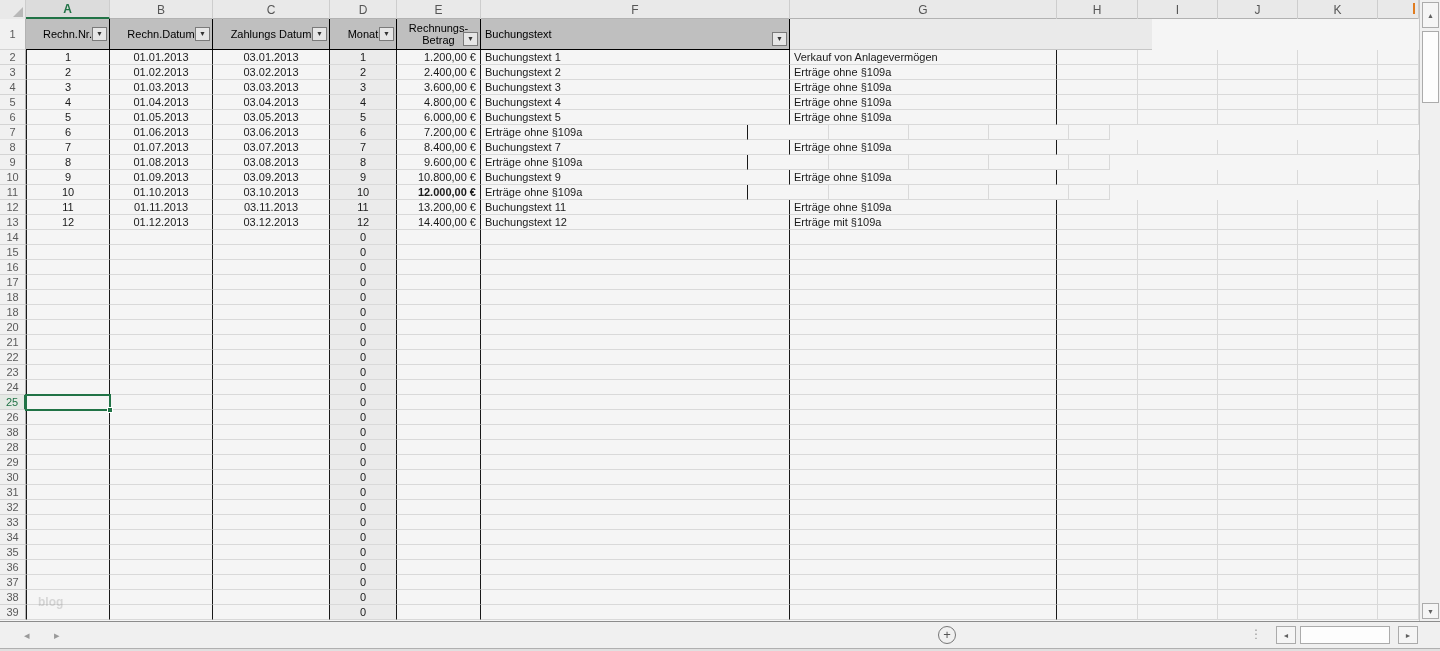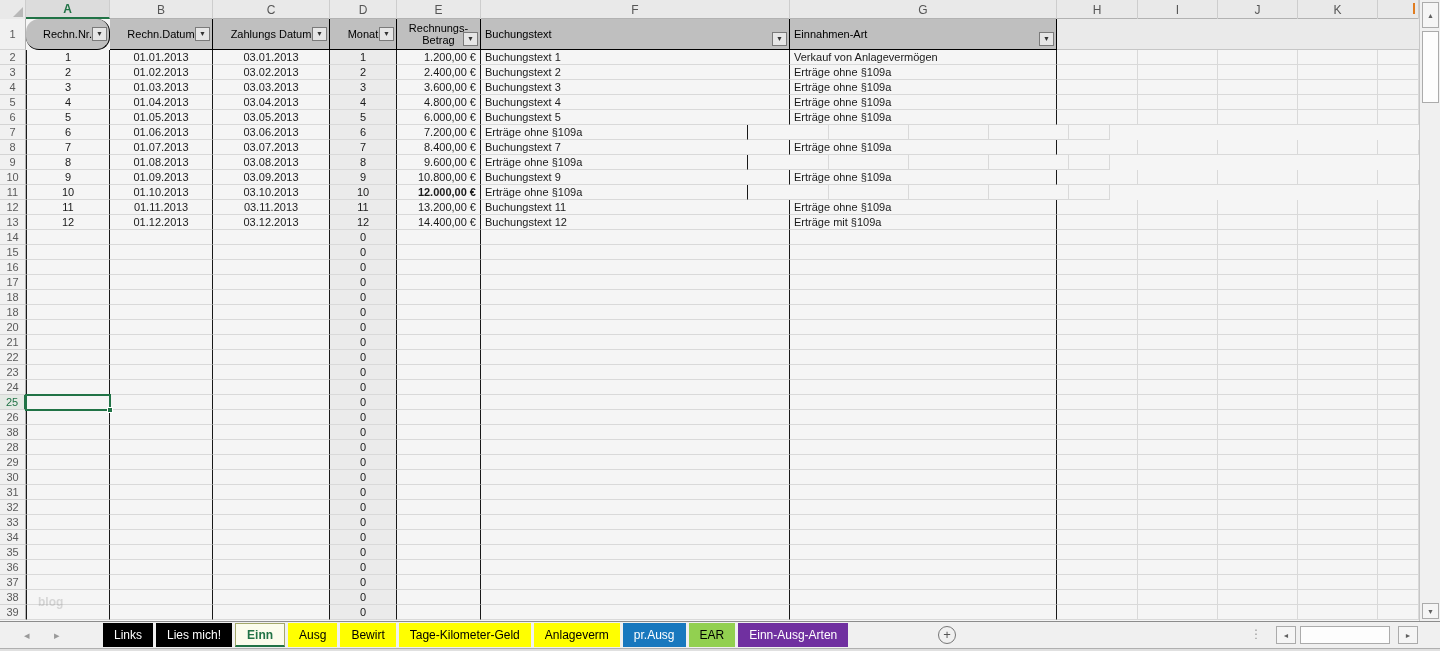--- a/index.html
+++ b/index.html
@@ -110,21 +110,21 @@
       <div class="colletter" style="width: 80px;">J</div>
       <div class="colletter" style="width: 80px;">K</div>
       <div class="colletter" style="width: 41px;">
         <div class="orange-tick"></div>
       </div>
     </div>
 
   <div id="grid-rows">
       <div class="row header-row">
         <div class="rowhdr" style="height: 31px;">1</div>
-        <div class="cell hcell mid" style="width: 84px; border-radius: 13px;">
+        <div class="cell hcell mid" style="width: 84px;">
           <div>Rechn.Nr.</div>
           <div class="filter-btn">▼</div>
         </div>
         <div class="cell hcell mid" style="width: 103px;">
           <div>Rechn.Datum</div>
           <div class="filter-btn">▼</div>
         </div>
         <div class="cell hcell mid" style="width: 117px;">
           <div>Zahlungs Datum</div>
           <div class="filter-btn">▼</div>
@@ -137,24 +137,20 @@
           <div class="two">
             <div>Rechnungs-</div>
             <div>Betrag</div>
           </div>
           <div class="filter-btn">▼</div>
         </div>
         <div class="cell hcell left" style="width: 309px;">
           <div>Buchungstext</div>
           <div class="filter-btn">▼</div>
         </div>
-        <div class="cell hcell left" style="width: 267px;">
-          <div>Einnahmen-Art</div>
-          <div class="filter-btn">▼</div>
-        </div>
         <div class="cell hfill" style="width: 362px;"></div>
       </div>
       <div class="row">
         <div class="rowhdr">2</div>
         <div class="cell c-A blk" style="width: 84px;">1</div>
         <div class="cell c-B blk" style="width: 103px;">01.01.2013</div>
         <div class="cell c-C blk" style="width: 117px;">03.01.2013</div>
         <div class="cell c-D blk" style="width: 67px;">1</div>
         <div class="cell c-E blk" style="width: 84px;">1.200,00 €</div>
         <div class="cell c-F blk" style="width: 309px;">Buchungstext 1</div>
@@ -723,32 +719,20 @@
 
   <div id="vscroll">
     <div id="vs-up" class="sbtn">▲</div>
     <div id="vs-thumb"></div>
     <div id="vs-down" class="sbtn">▼</div>
   </div>
 
   <div id="tabbar">
     <span id="nav-left" class="nav">◂</span>
     <span id="nav-right" class="nav">▸</span>
-    <div id="sheet-tabs">
-        <div class="tab" style="background: rgb(0, 0, 0); color: rgb(255, 255, 255);">Links</div>
-        <div class="tab" style="background: rgb(0, 0, 0); color: rgb(255, 255, 255);">Lies mich!</div>
-        <div class="tab active">Einn</div>
-        <div class="tab" style="background: rgb(255, 255, 0); color: rgb(0, 0, 0);">Ausg</div>
-        <div class="tab" style="background: rgb(255, 255, 0); color: rgb(0, 0, 0);">Bewirt</div>
-        <div class="tab" style="background: rgb(255, 255, 0); color: rgb(0, 0, 0);">Tage-Kilometer-Geld</div>
-        <div class="tab" style="background: rgb(255, 255, 0); color: rgb(0, 0, 0);">Anlageverm</div>
-        <div class="tab" style="background: rgb(24, 120, 190); color: rgb(255, 255, 255);">pr.Ausg</div>
-        <div class="tab" style="background: rgb(146, 208, 80); color: rgb(0, 0, 0);">EAR</div>
-        <div class="tab" style="background: rgb(112, 48, 160); color: rgb(255, 255, 255);">Einn-Ausg-Arten</div>
-      </div>
     <div id="add-sheet">+</div>
     <div id="more-dots">⋮</div>
     <div id="hs-left">◄</div>
     <div id="hs-thumb"></div>
     <div id="hs-right">►</div>
   </div>
   <div id="bottom-strip"></div>
 <div id="sel-box" style="left: 25px; top: 394px; width: 86px; height: 17px;">
       <div id="fill-handle"></div>
     </div>

